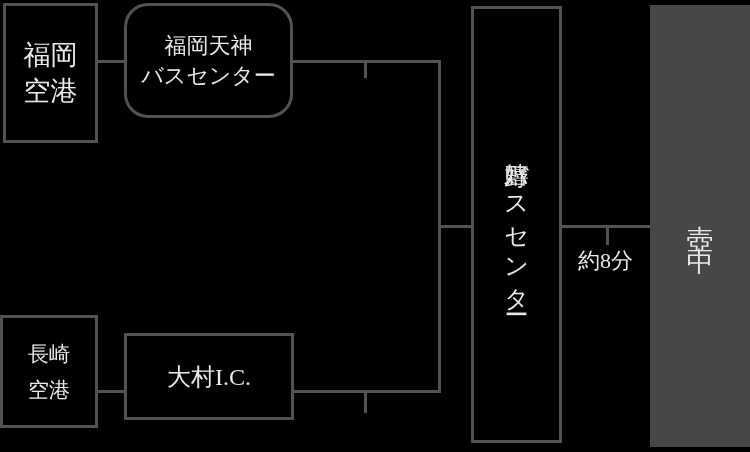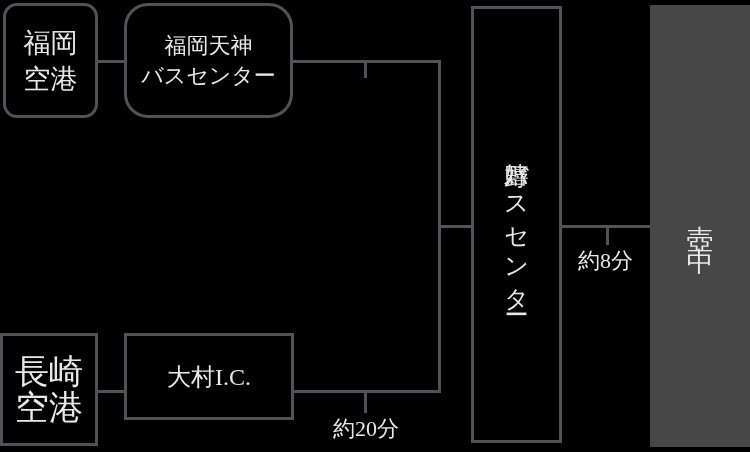--- a/index.html
+++ b/index.html
@@ -17,25 +17,25 @@
   }
   .node .label{white-space:pre-line;}
   .filled{border:none;background:var(--box-fill,#474747);}
   .vtext{writing-mode:vertical-rl;text-orientation:mixed;}
   .conn{position:absolute;background:var(--line,#515156);}
   .edge-label{
     position:absolute;text-align:center;white-space:pre-line;
     font-size:22px;line-height:29px;
   }
   
-  #fukuoka-airport{left:3px;top:3px;width:95px;height:115px;font-size:27px;line-height:36px;border-radius:14px;}
+  #fukuoka-airport{left:3px;top:3px;width:95px;height:140px;font-size:27px;line-height:36px;}
   #tenjin-bus-center{left:124px;top:3px;width:169px;height:115px;font-size:22px;line-height:30px;border-radius:24px;}
   #ureshino-bus-center{left:471px;top:6px;width:91px;height:437px;font-size:24px;letter-spacing:3px;}
   #kochu{left:650px;top:5px;width:100px;height:442px;font-size:27px;letter-spacing:22px;}
-  #nagasaki-airport{left:0px;top:333px;width:98px;height:113px;font-size:34px;line-height:36px;}
+  #nagasaki-airport{left:0px;top:315px;width:98px;height:113px;font-size:21px;line-height:36px;}
   #omura-ic{left:124px;top:333px;width:170px;height:87px;font-size:24px;}
   
   #conn-fukuoka-tenjin{left:98px;top:60px;width:26px;height:3px;}
   #conn-tenjin-vline{left:293px;top:60px;width:148px;height:3px;}
   #conn-vline{left:438px;top:60px;width:3px;height:333px;}
   #conn-mid-ureshino{left:441px;top:225px;width:30px;height:3px;}
   #conn-ureshino-kochu{left:561px;top:225px;width:89px;height:3px;}
   #conn-nagasaki-omura{left:98px;top:390px;width:26px;height:3px;}
   #conn-omura-vline{left:294px;top:390px;width:147px;height:3px;}
   #stub-highway{left:364px;top:60px;width:3px;height:18px;}
@@ -82,16 +82,15 @@
   <div class="conn" id="conn-tenjin-vline"></div>
   <div class="conn" id="conn-vline"></div>
   <div class="conn" id="conn-mid-ureshino"></div>
   <div class="conn" id="conn-ureshino-kochu"></div>
   <div class="conn" id="conn-nagasaki-omura"></div>
   <div class="conn" id="conn-omura-vline"></div>
   <div class="conn" id="stub-highway"></div>
   <div class="conn" id="stub-omura"></div>
   <div class="conn" id="stub-kochu"></div>
 
-  <div class="edge-label" id="label-omura">約20分</div>
   <div class="edge-label" id="label-kochu">約8分</div>
 
 </div>
 
 </body></html>

